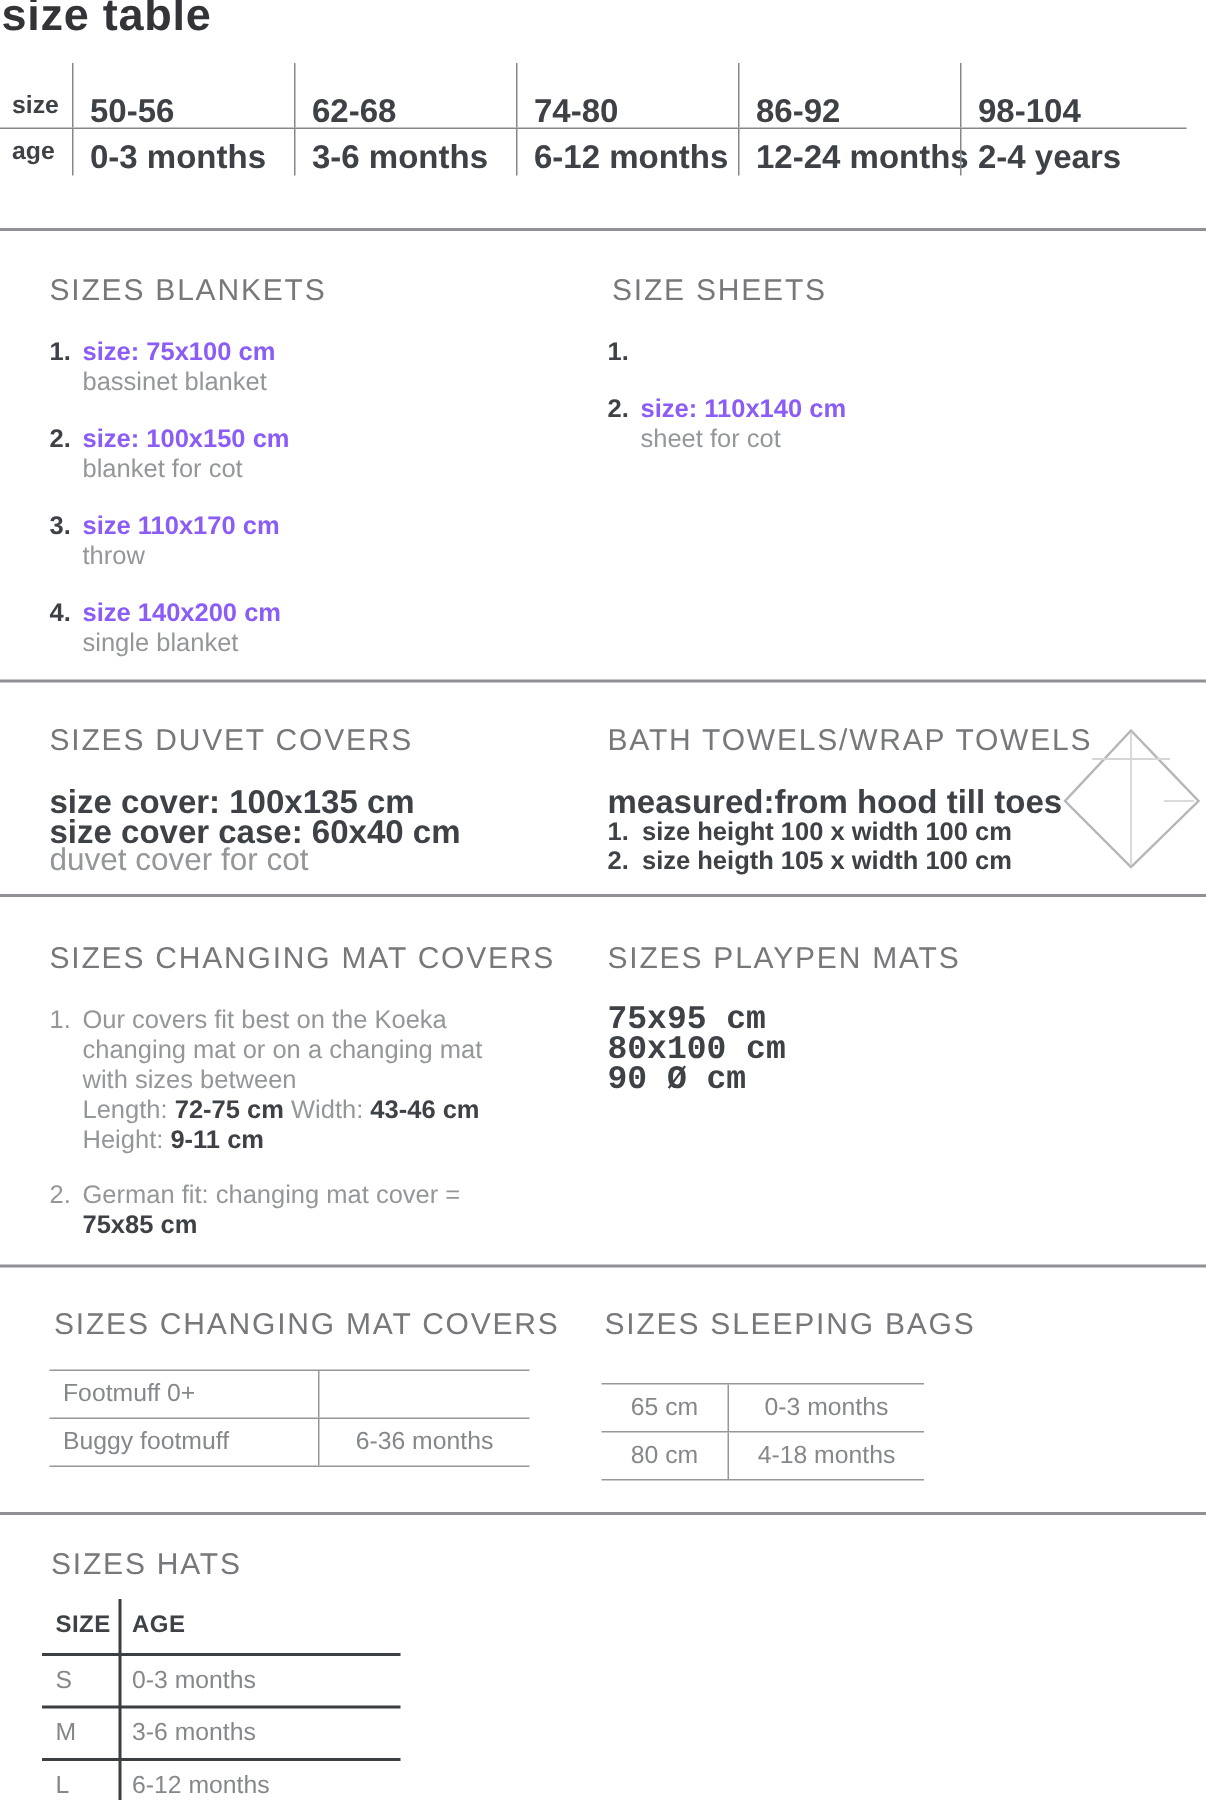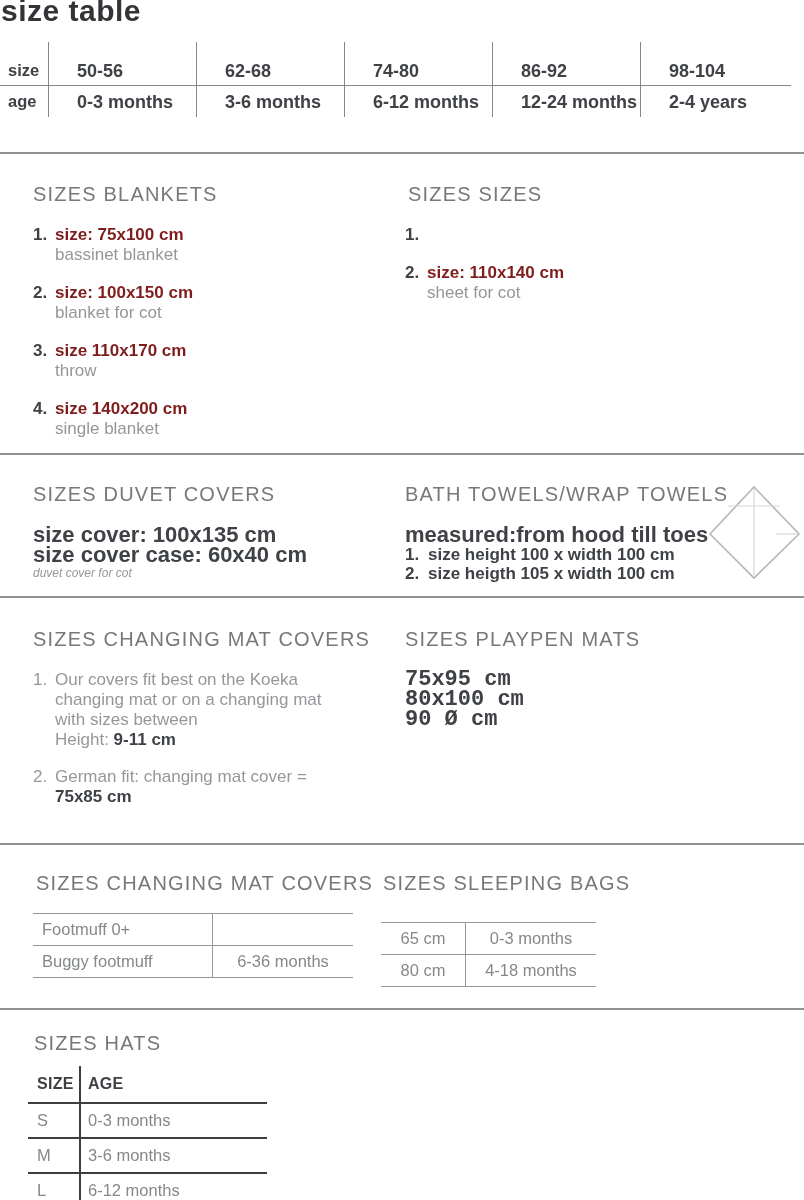--- a/index.html
+++ b/index.html
@@ -13,38 +13,38 @@
   }
   
   .sat{position:absolute;left:0;top:42px;width:791px;}
   .sat-row{display:flex;}
   .sat-row-size{height:43px;border-bottom:1.5px solid #85888b;}
   .sat-row-age{height:31px;}
   .sat-label{width:48px;box-sizing:border-box;padding-left:8px;
     color:#3e4145;font-size:16.5px;font-weight:600;}
   .sat-row-size .sat-label{padding-top:19px;}
   .sat-row-age .sat-label{padding-top:6px;}
-  .sat-cell{width:148px;box-sizing:border-box;padding-left:28px;border-left:1.5px solid #85888b;
-    color:#3e4145;font-size:18px;font-weight:600;white-space:nowrap;}
+  .sat-cell{width:148px;box-sizing:border-box;padding-left:11px;border-left:1.5px solid #85888b;
+    color:#3e4145;font-size:22px;font-weight:600;white-space:nowrap;}
   .sat-row-size .sat-cell{padding-top:19px;}
   .sat-row-age .sat-cell{padding-top:6px;}
   
   .hr{position:absolute;left:0;width:804px;height:2px;background:#8f9194;}
   
   .section{position:absolute;}
   .sec-heading{font-size:20px;color:#76787b;letter-spacing:1.2px;line-height:22px;
     margin:0 0 20px 0;white-space:nowrap;}
   
   .num-item{display:flex;font-size:17px;line-height:20px;margin-bottom:18px;}
   .num{width:22px;flex-shrink:0;color:#3e4145;font-weight:600;}
-  .item-size{color:#7f1d1d;font-weight:600;white-space:nowrap;}
+  .item-size{color:#8b5cf6;font-weight:600;white-space:nowrap;}
   .item-desc{color:#94979a;white-space:nowrap;}
   
   .body-line-dark{color:#3e4145;font-weight:600;font-size:22px;line-height:19.5px;white-space:nowrap;}
-  .body-line-gray{color:#94979a;font-size:12px;line-height:19.5px;white-space:nowrap;font-style:italic;}
+  .body-line-gray{color:#94979a;font-size:21px;line-height:19.5px;white-space:nowrap;}
   .lh20{line-height:20px;font-family:Liberation Mono, monospace;}
   
   .bt-item{display:flex;color:#3e4145;font-weight:600;font-size:17px;line-height:19.5px;white-space:nowrap;}
   .bt-num{width:23px;flex-shrink:0;}
   .towel-icon{position:absolute;left:303px;top:1px;width:94px;height:98px;}
   
   .cm-item{display:flex;font-size:17px;line-height:20px;color:#94979a;}
   .cm-item .num{color:#94979a;font-weight:400;}
   .cm-body div{white-space:nowrap;}
   .cm-val{color:#3e4145;font-weight:600;}
@@ -130,21 +130,21 @@
     <div class="num-item">
       <span class="num">4.</span>
       <span>
         <div class="item-size">size 140x200 cm</div>
         <div class="item-desc">single blanket</div>
       </span>
     </div>
   </div>
 
   <div class="section" style="left:405px;top:183px;width:350px;">
-    <div class="sec-heading" style="margin-left:3px;">SIZES SIZES</div>
+    <div class="sec-heading" style="margin-left:3px;">SIZE SHEETS</div>
     <div class="num-item">
       <span class="num">1.</span>
     </div>
     <div class="num-item">
       <span class="num">2.</span>
       <span>
         <div class="item-size">size: 110x140 cm</div>
         <div class="item-desc">sheet for cot</div>
       </span>
     </div>
@@ -179,20 +179,21 @@
   </div>
 
   <div class="section" style="left:33px;top:628px;width:360px;">
     <div class="sec-heading">SIZES CHANGING MAT COVERS</div>
     <div class="cm-item">
       <span class="num">1.</span>
       <div class="cm-body">
         <div>Our covers fit best on the Koeka</div>
         <div>changing mat or on a changing mat</div>
         <div>with sizes between</div>
+        <div><span>Length:</span> <span class="cm-val">72-75 cm</span> <span>Width:</span> <span class="cm-val">43-46 cm</span></div>
         <div><span>Height:</span> <span class="cm-val">9-11 cm</span></div>
       </div>
     </div>
     <div class="cm-item" style="margin-top:17px;">
       <span class="num">2.</span>
       <div class="cm-body">
         <div>German fit: changing mat cover =</div>
         <div class="cm-val">75x85 cm</div>
       </div>
     </div>
@@ -211,21 +212,21 @@
       <div class="mini-row">
         <div class="fm-c1">Footmuff 0+</div>
       </div>
       <div class="mini-row">
         <div class="fm-c1">Buggy footmuff</div>
         <div class="fm-c2">6-36 months</div>
       </div>
     </div>
   </div>
 
-  <div class="section" style="left:381px;top:872px;width:300px;">
+  <div class="section" style="left:401px;top:872px;width:300px;">
     <div class="sec-heading" style="margin-left:2px;margin-bottom:0;">SIZES SLEEPING BAGS</div>
     <div class="mini-table sb-table">
       <div class="mini-row">
         <div class="sb-c1">65 cm</div>
         <div class="sb-c2">0-3 months</div>
       </div>
       <div class="mini-row">
         <div class="sb-c1">80 cm</div>
         <div class="sb-c2">4-18 months</div>
       </div>

